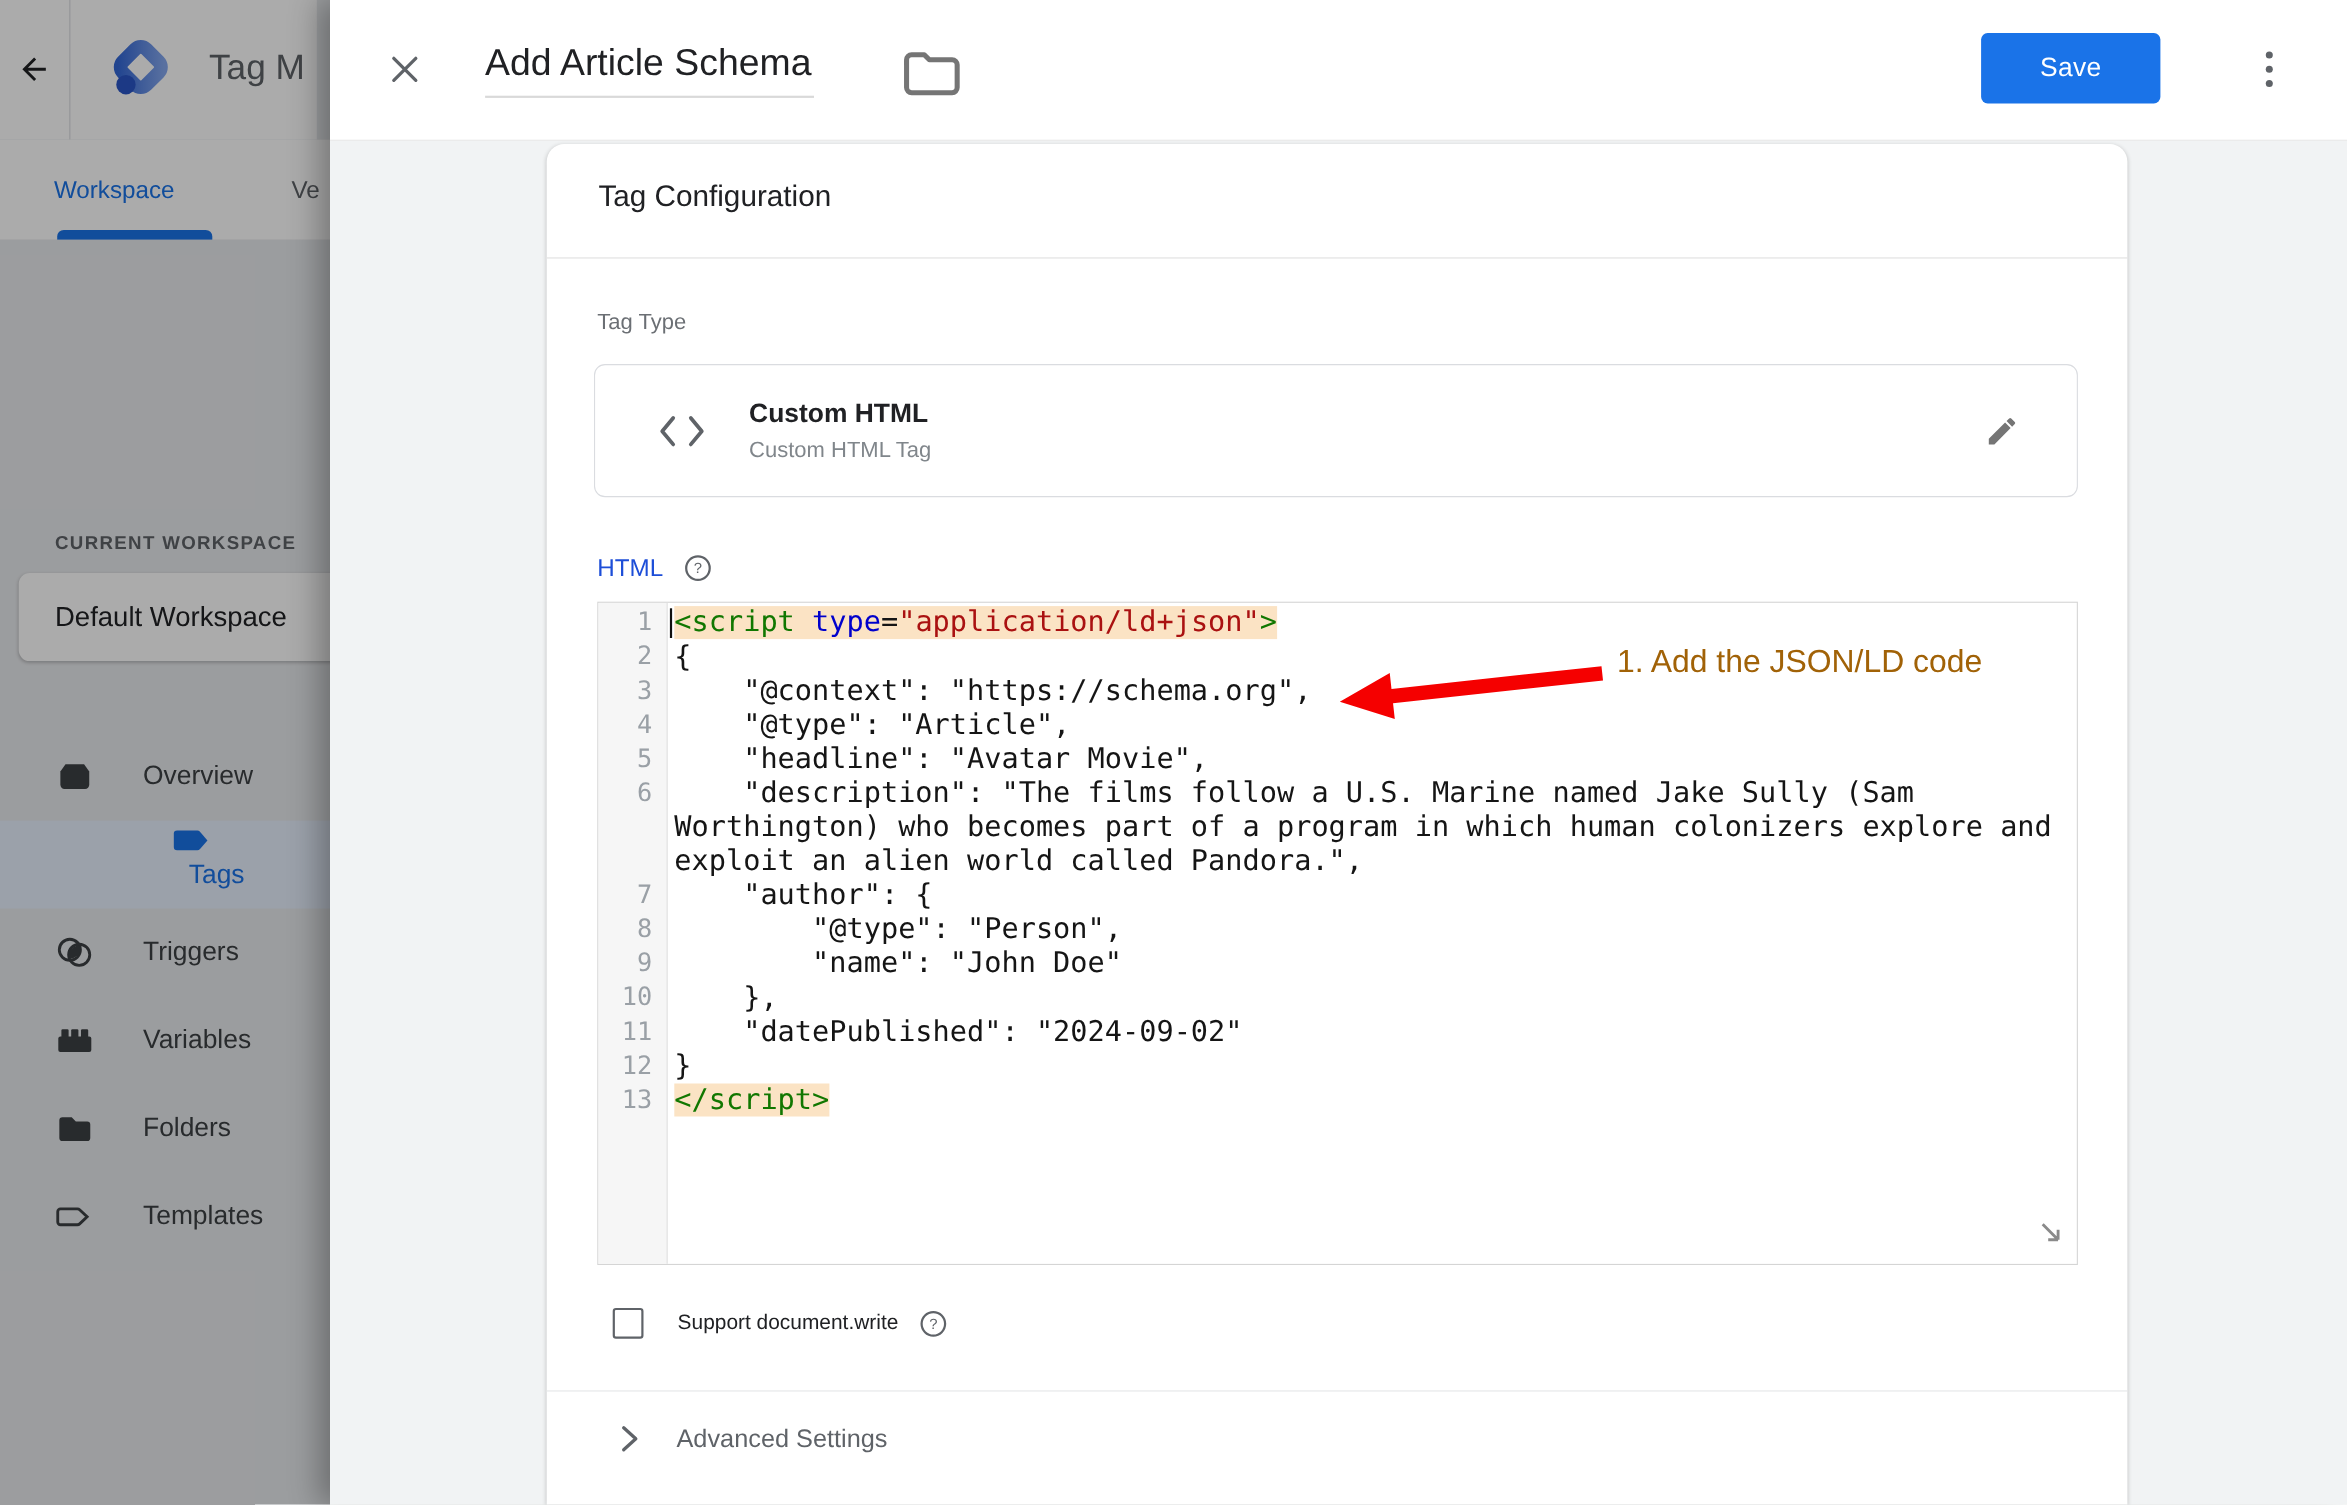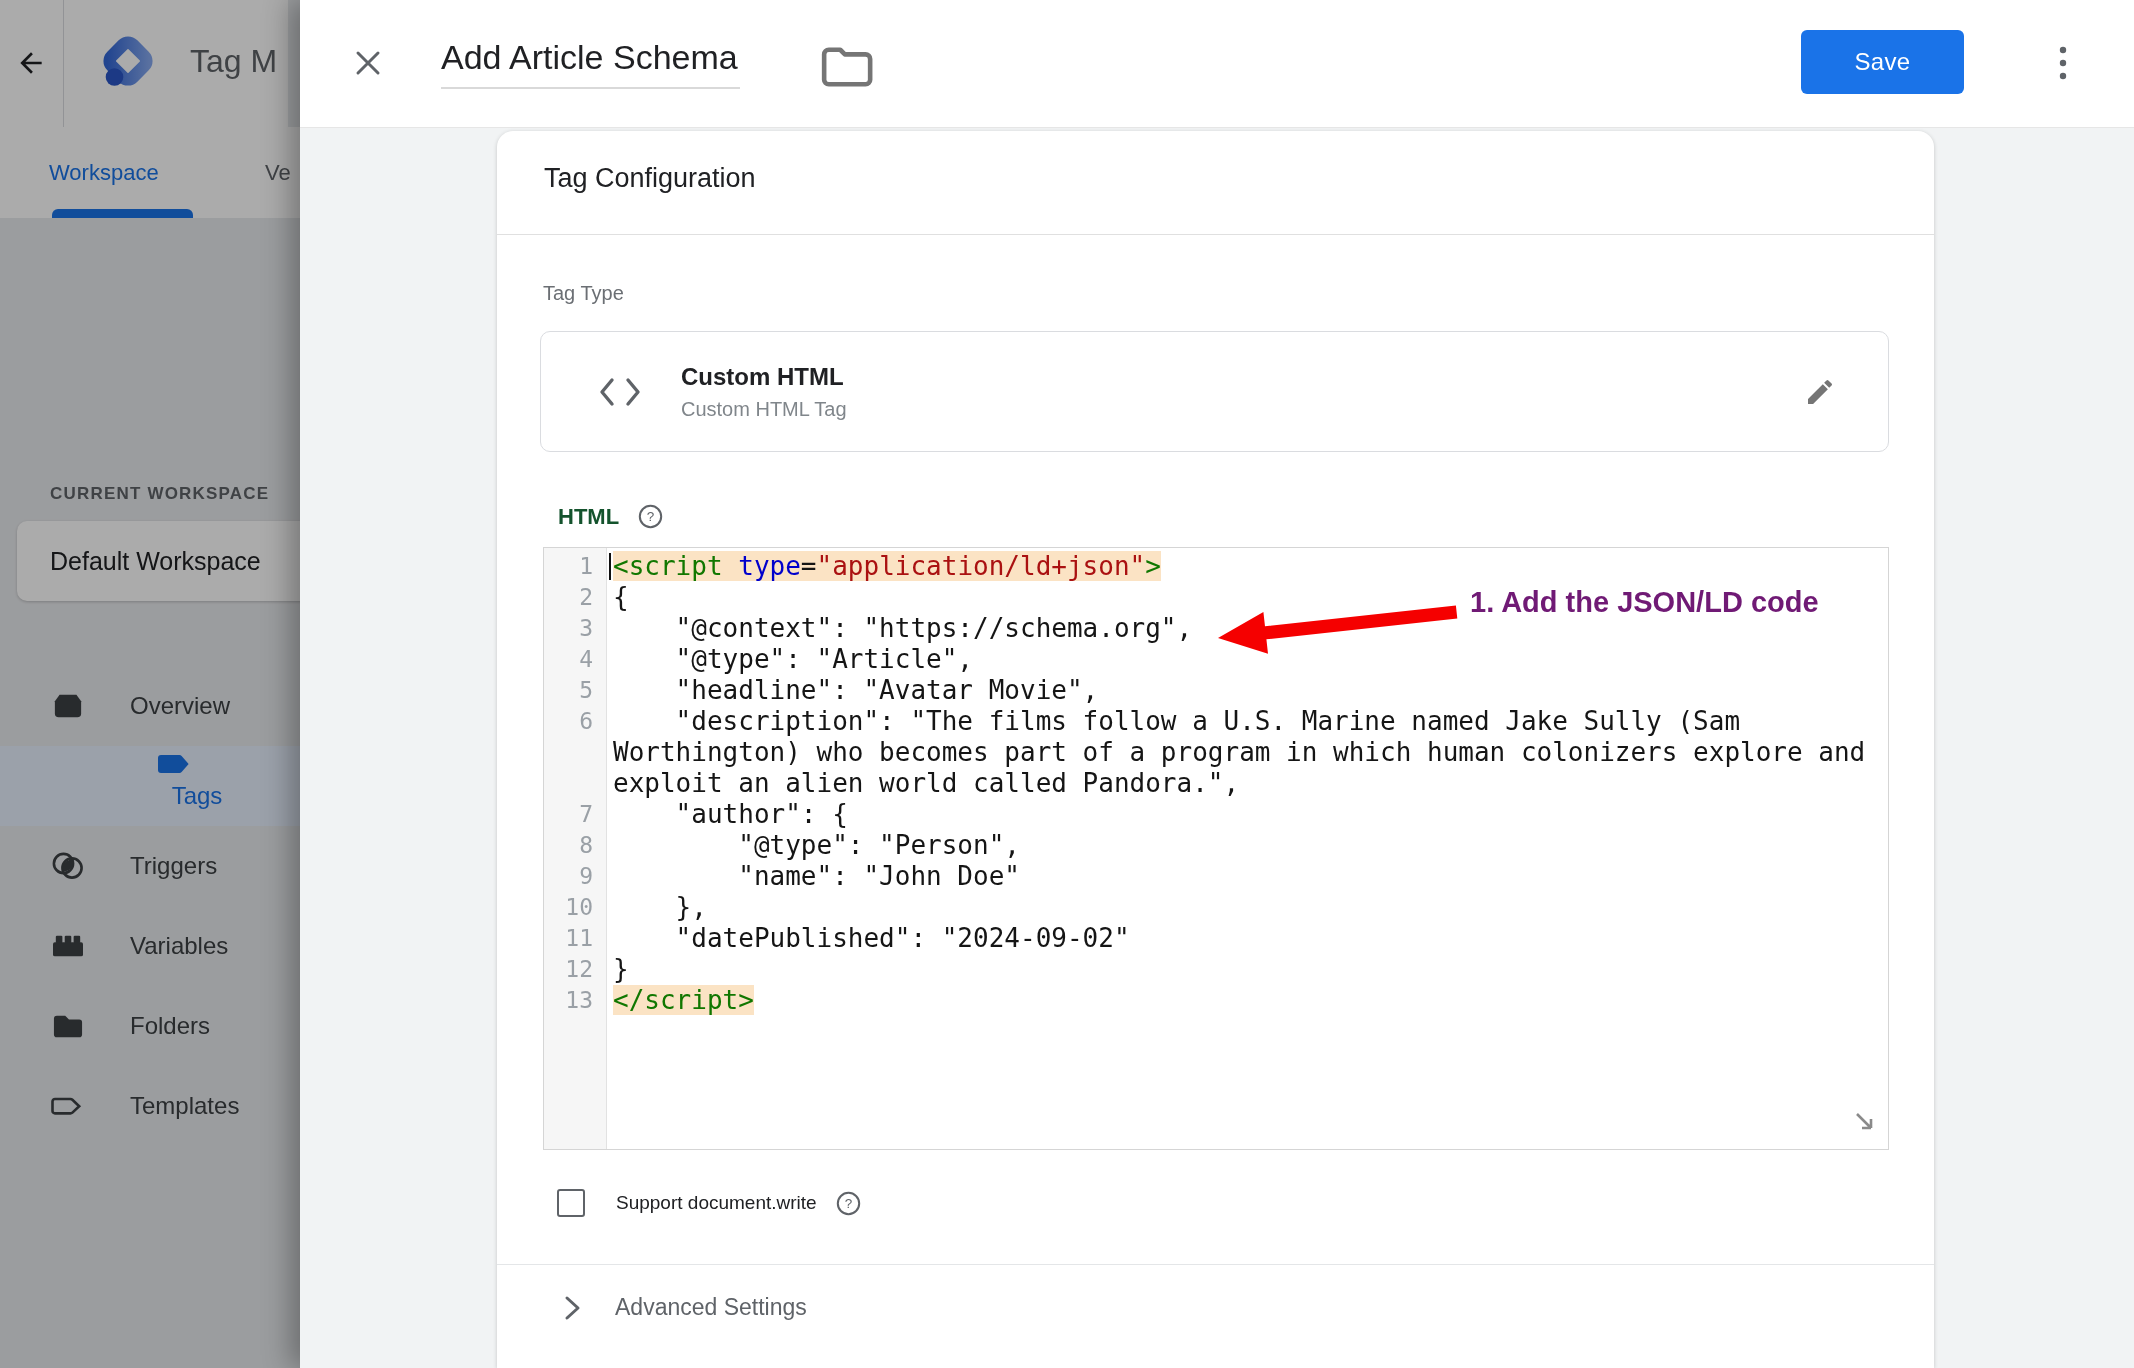--- a/index.html
+++ b/index.html
@@ -48,37 +48,37 @@
   .card-title{position:absolute;left:47px;top:32px;font-size:27px;color:#202124;white-space:nowrap;}
   .cdiv1{position:absolute;left:0;top:103px;width:100%;height:1px;background:#e0e0e0;}
   .tagtype-label{position:absolute;left:46px;top:151px;font-size:20px;color:#6b6f74;}
   .tagtype-card{position:absolute;left:43px;top:200px;width:1349px;height:121px;border:1px solid #dadce0;border-radius:10px;
                 box-sizing:border-box;display:flex;align-items:center;padding-left:56px;cursor:pointer;background:#fff;}
   .tt-text{margin-left:38px;}
   .tt-name{font-size:24px;font-weight:600;color:#202124;}
   .tt-desc{font-size:20px;color:#80868b;margin-top:7px;}
   .pencil{position:absolute;right:52px;top:44px;}
   .html-row{position:absolute;left:46px;top:372px;display:flex;align-items:center;}
-  .html-label{font-size:22px;font-weight:700;color:#14532d;margin-left:15px;}
+  .html-label{font-size:22px;font-weight:400;color:#1d4ed8;}
   .helpic{margin-left:18px;display:inline-flex;}
 
   
   .editor{position:absolute;left:46px;top:416px;width:1346px;height:603px;border:1px solid #d5d5d5;background:#fff;box-sizing:border-box;overflow:hidden;}
   .gutter-bg{position:absolute;left:0;top:0;bottom:0;width:62px;background:#f6f6f6;border-right:1px solid #e2e2e2;}
   .rows{position:absolute;left:0;top:3px;right:0;}
   .crow{display:flex;height:31px;line-height:31px;font-family:"DejaVu Sans Mono",monospace;}
   .gut{flex:0 0 62px;box-sizing:border-box;text-align:right;padding-right:13px;font-size:23px;color:#9aa0a6;}
   .codecell{padding-left:7px;white-space:pre;font-size:26px;color:#151515;}
   .tk-tag{color:#117700;} .tk-attr{color:#0000cc;} .tk-string{color:#aa1111;} .tk-plain{color:#151515;}
   .hl{background:#fbe3c4;}
   .cursor{position:absolute;left:65px;top:5px;width:2px;height:27px;background:#111;z-index:3;}
   .resize{position:absolute;right:8px;bottom:10px;cursor:nwse-resize;}
 
   
-  .annotation{position:absolute;left:973px;top:455px;font-size:29px;font-weight:bold;color:#701a75;white-space:nowrap;z-index:4;text-align:center;}
+  .annotation{position:absolute;left:973px;top:455px;font-size:29px;font-weight:normal;color:#a16207;white-space:nowrap;z-index:4;text-align:center;}
   .arrow-svg{position:absolute;left:715px;top:467px;z-index:4;}
 
   
   .docwrite{position:absolute;left:60px;top:1058px;display:flex;align-items:center;}
   .cb{width:24px;height:24px;border:2px solid #5f6368;border-radius:3px;background:#fff;cursor:pointer;}
   .dw-label{margin-left:31px;font-size:19px;color:#202124;white-space:nowrap;}
   .cdiv2{position:absolute;left:0;top:1133px;width:100%;height:1px;background:#e4e6e8;}
   .adv{position:absolute;left:64px;top:1163px;display:flex;align-items:center;cursor:pointer;}
   .adv-label{margin-left:32px;font-size:23px;font-weight:500;color:#5f6368;white-space:nowrap;}
 </style>

